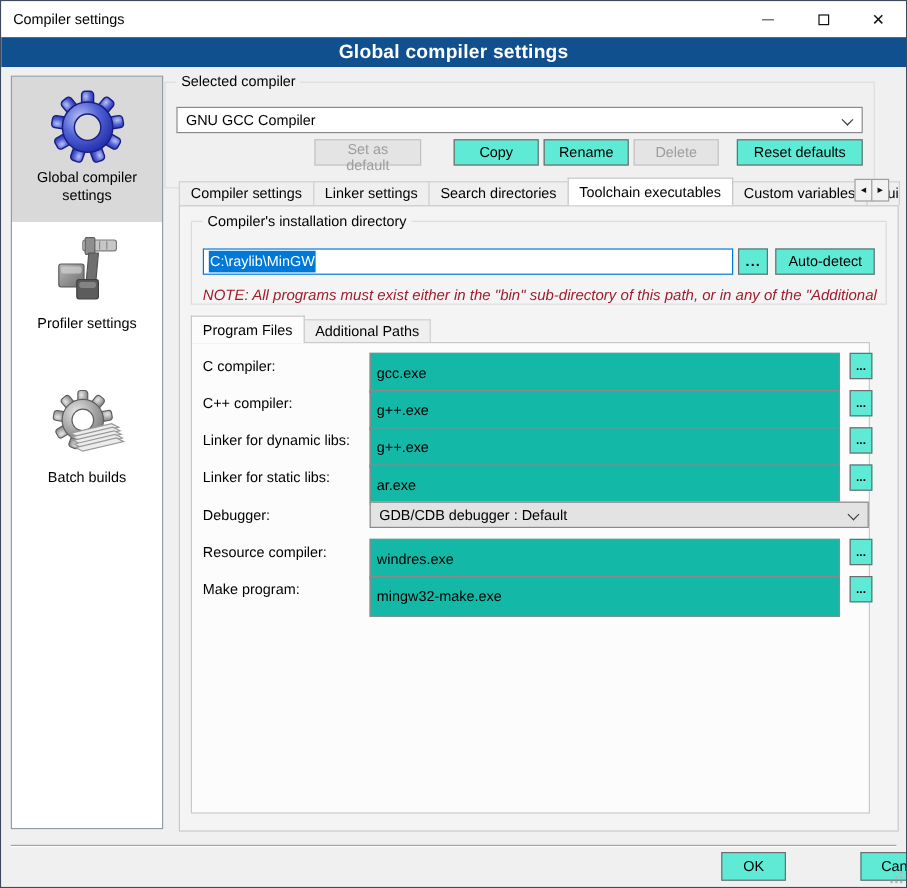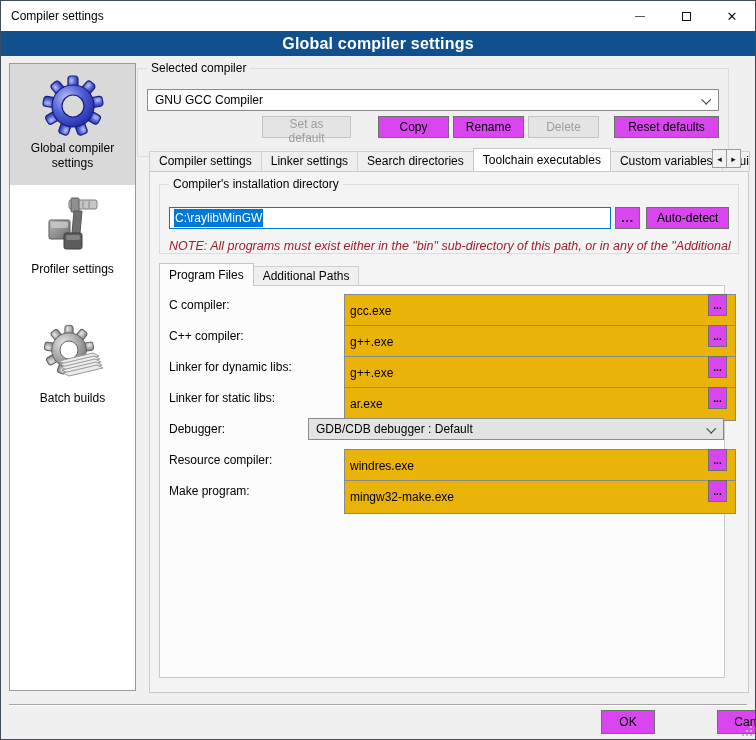--- a/index.html
+++ b/index.html
@@ -40,21 +40,21 @@
   .groupbox > .group-label { position:absolute; top:-8px; left:9px; padding:0 4px; font-size:12px; }
   .bg-dialog { background:#f0f0f0; } .bg-panel { background:#f4f4f4; }
 
   .combo { height:22px; border:1px solid #8a8a8a; background:#fff; display:flex; align-items:center;
            padding:0 24px 0 7px; position:relative; cursor:default; }
   .combo.gray { background:#e3e3e3; }
   .combo .chev { position:absolute; right:9px; top:7px; width:7px; height:7px;
                  border-right:1.4px solid #3c3c3c; border-bottom:1.4px solid #3c3c3c;
                  transform:rotate(45deg) translateY(-1px); }
 
-  .btn { height:22px; background:#d946ef; border:1px solid #6e6e6e; font-size:12px;
+  .btn { height:22px; background:#5eead4; border:1px solid #6e6e6e; font-size:12px;
          font-family:inherit; color:#000; padding:0 10px; cursor:default; }
   .btn:disabled { background:#e4e4e4; border-color:#c2c2c2; color:#9d9d9d; }
 
   .grp-compiler { left:136px; top:12px; width:592px; height:89px; }
   .compiler-combo { position:absolute; left:9px; right:9px; top:20px; }
   .compiler-btns { position:absolute; left:0; right:9px; top:47px; display:flex; justify-content:flex-end; }
   .b-setdefault { width:89px; margin-right:27px; }
   .b-copy,.b-rename,.b-delete { width:71px; margin-right:4px; }
   .b-delete { margin-right:15px; }
   .b-reset { width:105px; margin-right:0; }
@@ -87,22 +87,22 @@
               white-space:nowrap; overflow:hidden;font-style:italic; }
 
   .tabstrip-inner { left:9px; top:92px; width:582px; height:22px; }
   .tabstrip-inner .tab.active { background:#fcfcfc; }
   .panel-inner { position:absolute; left:9px; top:113px; width:566px; height:393px;
                  background:#fcfcfc; border:1px solid #c9c9c9; }
 
   .frow { position:absolute; left:0; width:100%; height:22px; }
   .frow .flabel { position:absolute; left:9px; top:4px; font-size:12px; }
   .frow .fctrl { position:absolute; left:148px; top:0; height:22px; }
-  .txt { width:392px; border:1px solid #8a8a8a; background:#eab308; font-family:inherit;
-         font-size:12px; padding:16px 5px; height:22px;margin-left:36px; }
+  .txt { width:392px; border:1px solid #8a8a8a; background:#14b8a6; font-family:inherit;
+         font-size:12px; padding:16px 5px; height:22px; }
   .frow .browse-row { position:absolute; left:548px; top:0; width:19px; height:22px; padding:0;
                       font-weight:bold; font-size:10px; }
   .frow .combo { width:416px; }
 
   
   .footer-line { position:absolute; left:8px; right:8px; top:648px; border-top:1px solid #a5a5a5;
                  border-bottom:1px solid #fdfdfd; }
   .btn-ok { position:absolute; left:600px; top:654px; width:54px; height:24px; }
   .btn-cancel { position:absolute; left:668px; top:654px; width:72px; height:24px;margin-left:48px; }
   .grip { position:absolute; right:2px; bottom:2px; width:13px; height:13px; }

